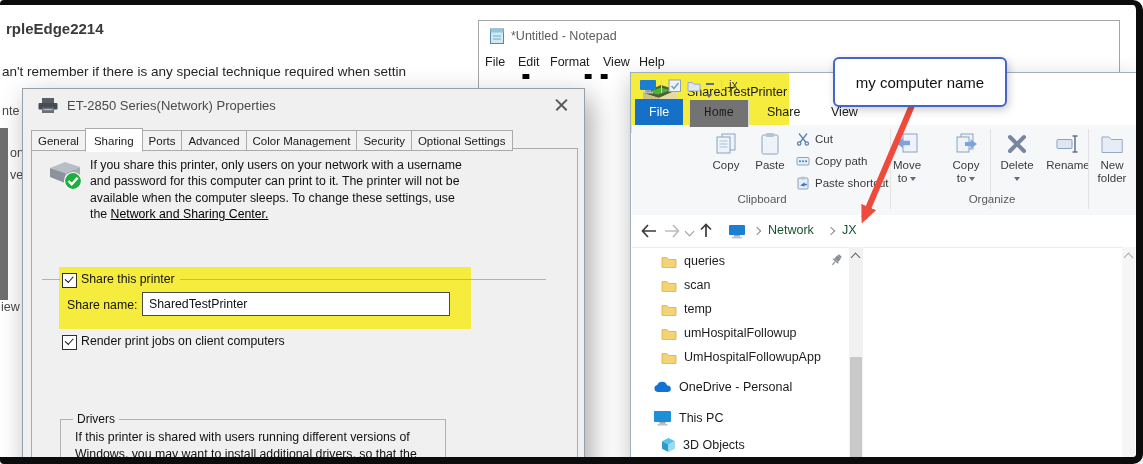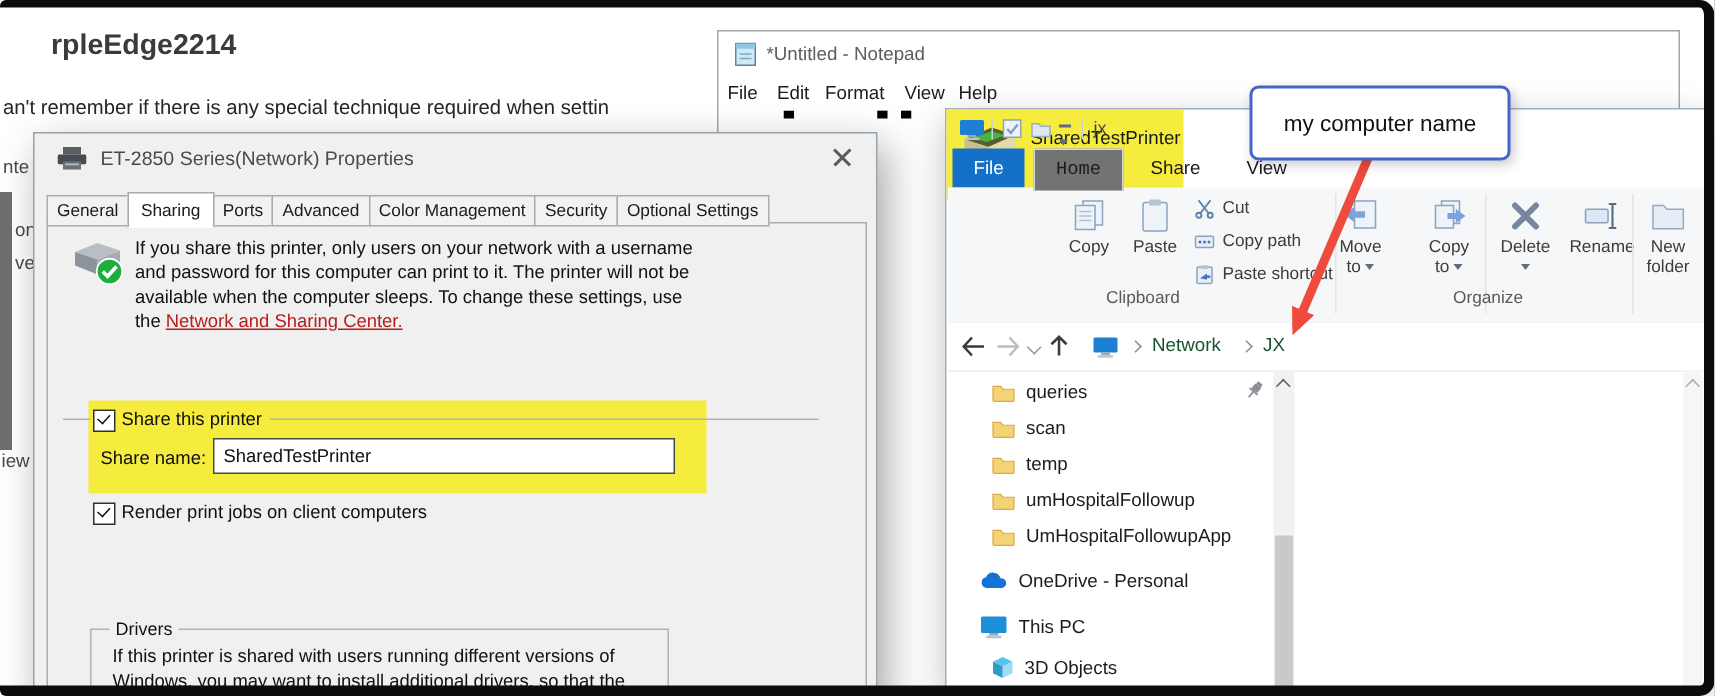--- a/index.html
+++ b/index.html
@@ -4,21 +4,21 @@
 <style>
   html,body{margin:0;padding:0;background:#fff;}
   body{font-family:"Liberation Sans","DejaVu Sans",sans-serif;}
   .shot{position:relative;width:1143px;height:464px;background:#fff;overflow:hidden;}
   .frame{position:absolute;inset:0;border-top:5px solid #0c0c0c;border-right:7px solid #0c0c0c;
          border-bottom:7px solid #0c0c0c;border-radius:4px 10px 10px 4px;pointer-events:none;z-index:10;}
   .abs{position:absolute;}
   .win{position:absolute;background:#fff;}
   
   .bgdoc{z-index:1;inset:0;}
-  .bg-head{left:6px;top:20px;font-size:19px;font-weight:bold;color:#3a3a3a;margin-left:28px;}
+  .bg-head{left:6px;top:20px;font-size:15px;font-weight:bold;color:#3a3a3a;}
   .bg-line{left:2px;top:64px;font-size:13.5px;color:#262626;white-space:nowrap;}
   .bg-frag{font-size:12.5px;color:#4a4a4a;}
   .bg-strip{left:0;top:128px;width:8px;height:172px;background:#6f6f6f;}
   
   .midwin{left:583px;top:95px;width:49px;height:363px;background:#fff;z-index:2;}
   .peek-txt{font-size:12.5px;color:#333;white-space:nowrap;}
   .cap{font-size:11.5px;color:#222;white-space:nowrap;}
   
   .notepad{left:478px;top:20px;width:640px;height:438px;border:1px solid #a6a6a6;z-index:3;}
   .np-title{left:32px;top:8px;font-size:12.5px;color:#5c5c5c;}
@@ -31,21 +31,21 @@
   .dlg-title{left:44px;top:9px;font-size:13px;color:#4a4a4a;}
   .xbtn{left:524px;top:6px;width:28px;height:20px;cursor:default;}
   .xbtn::before,.xbtn::after{content:"";position:absolute;left:7px;top:9px;width:15px;height:1.6px;background:#5a5a5a;}
   .xbtn::before{transform:rotate(45deg);} .xbtn::after{transform:rotate(-45deg);}
   .dtabs{left:8px;top:38px;display:flex;align-items:flex-end;z-index:2;}
   .dtab{font-size:11.5px;color:#1a1a1a;padding:4px 6px 3px;border:1px solid #ababab;margin-right:-1px;
         background:#f2f2f2;white-space:nowrap;}
   .dtab.active{background:#fff;padding:6px 8px 4px;position:relative;top:1px;border-bottom:1px solid #fff;z-index:3;}
   .dbody{left:8px;top:59px;width:545px;height:322px;border:1px solid #ababab;background:#f0f0f0;}
   .dinfo{left:58px;top:8px;width:377px;font-size:12.3px;line-height:1.33;color:#111;}
-  .dlink{color:#b91c1c;text-decoration:underline;cursor:pointer;}
+  .dlink{color:#000000;text-decoration:underline;cursor:pointer;}
   .hl{background:#f5ec3d;}
   .gline{height:1px;background:#b2b2b2;top:130px;}
   .cb{width:13px;height:13px;background:#fff;border:1px solid #2f2f2f;}
   .cb::after{content:"";position:absolute;left:2px;top:2px;width:7px;height:3.5px;
              border-left:1.8px solid #111;border-bottom:1.8px solid #111;transform:rotate(-48deg);}
   .dlabel{font-size:12.3px;color:#111;white-space:nowrap;}
   .dinput{left:110px;top:143px;width:300px;height:22px;border:1px solid #4a4a4a;background:#fff;
           font-size:12.3px;color:#111;padding:0 0 0 6px;font-family:inherit;}
   .gbox{left:28px;top:270px;width:384px;height:100px;border:1px solid #b2b2b2;}
   .gbox-cap{position:absolute;left:12px;top:-8px;background:#f0f0f0;padding:0 4px;font-size:12px;color:#111;}

